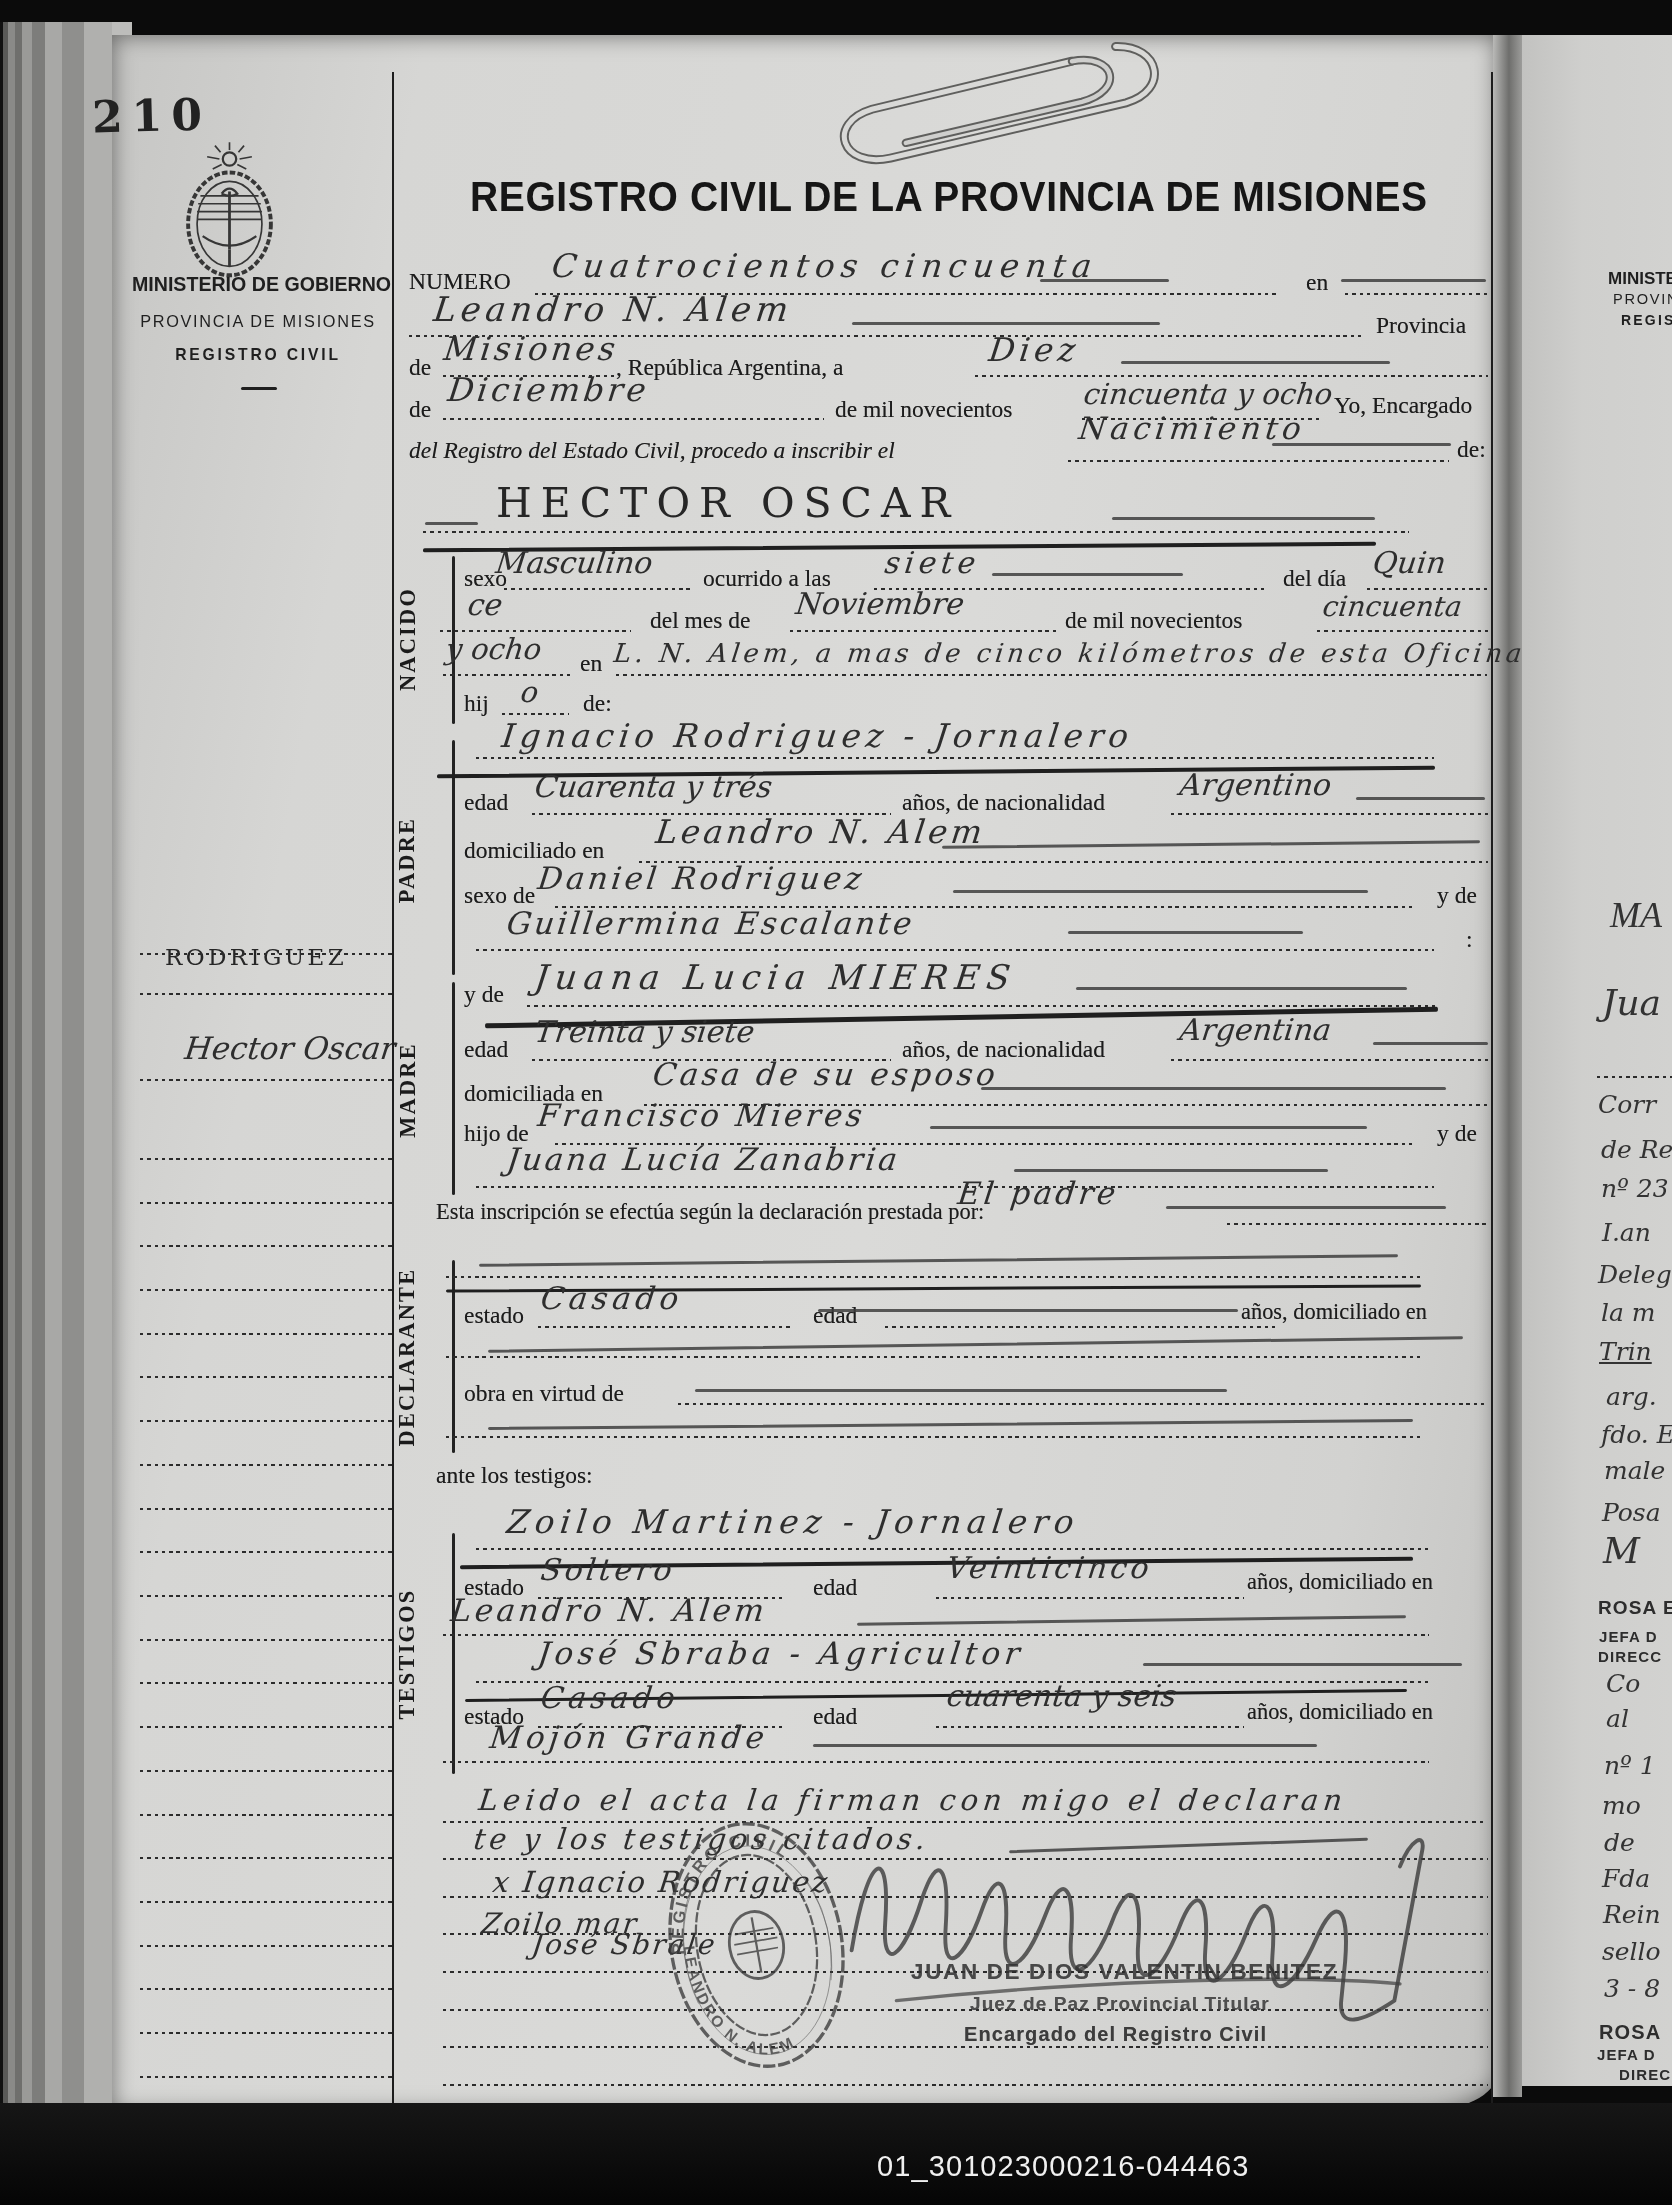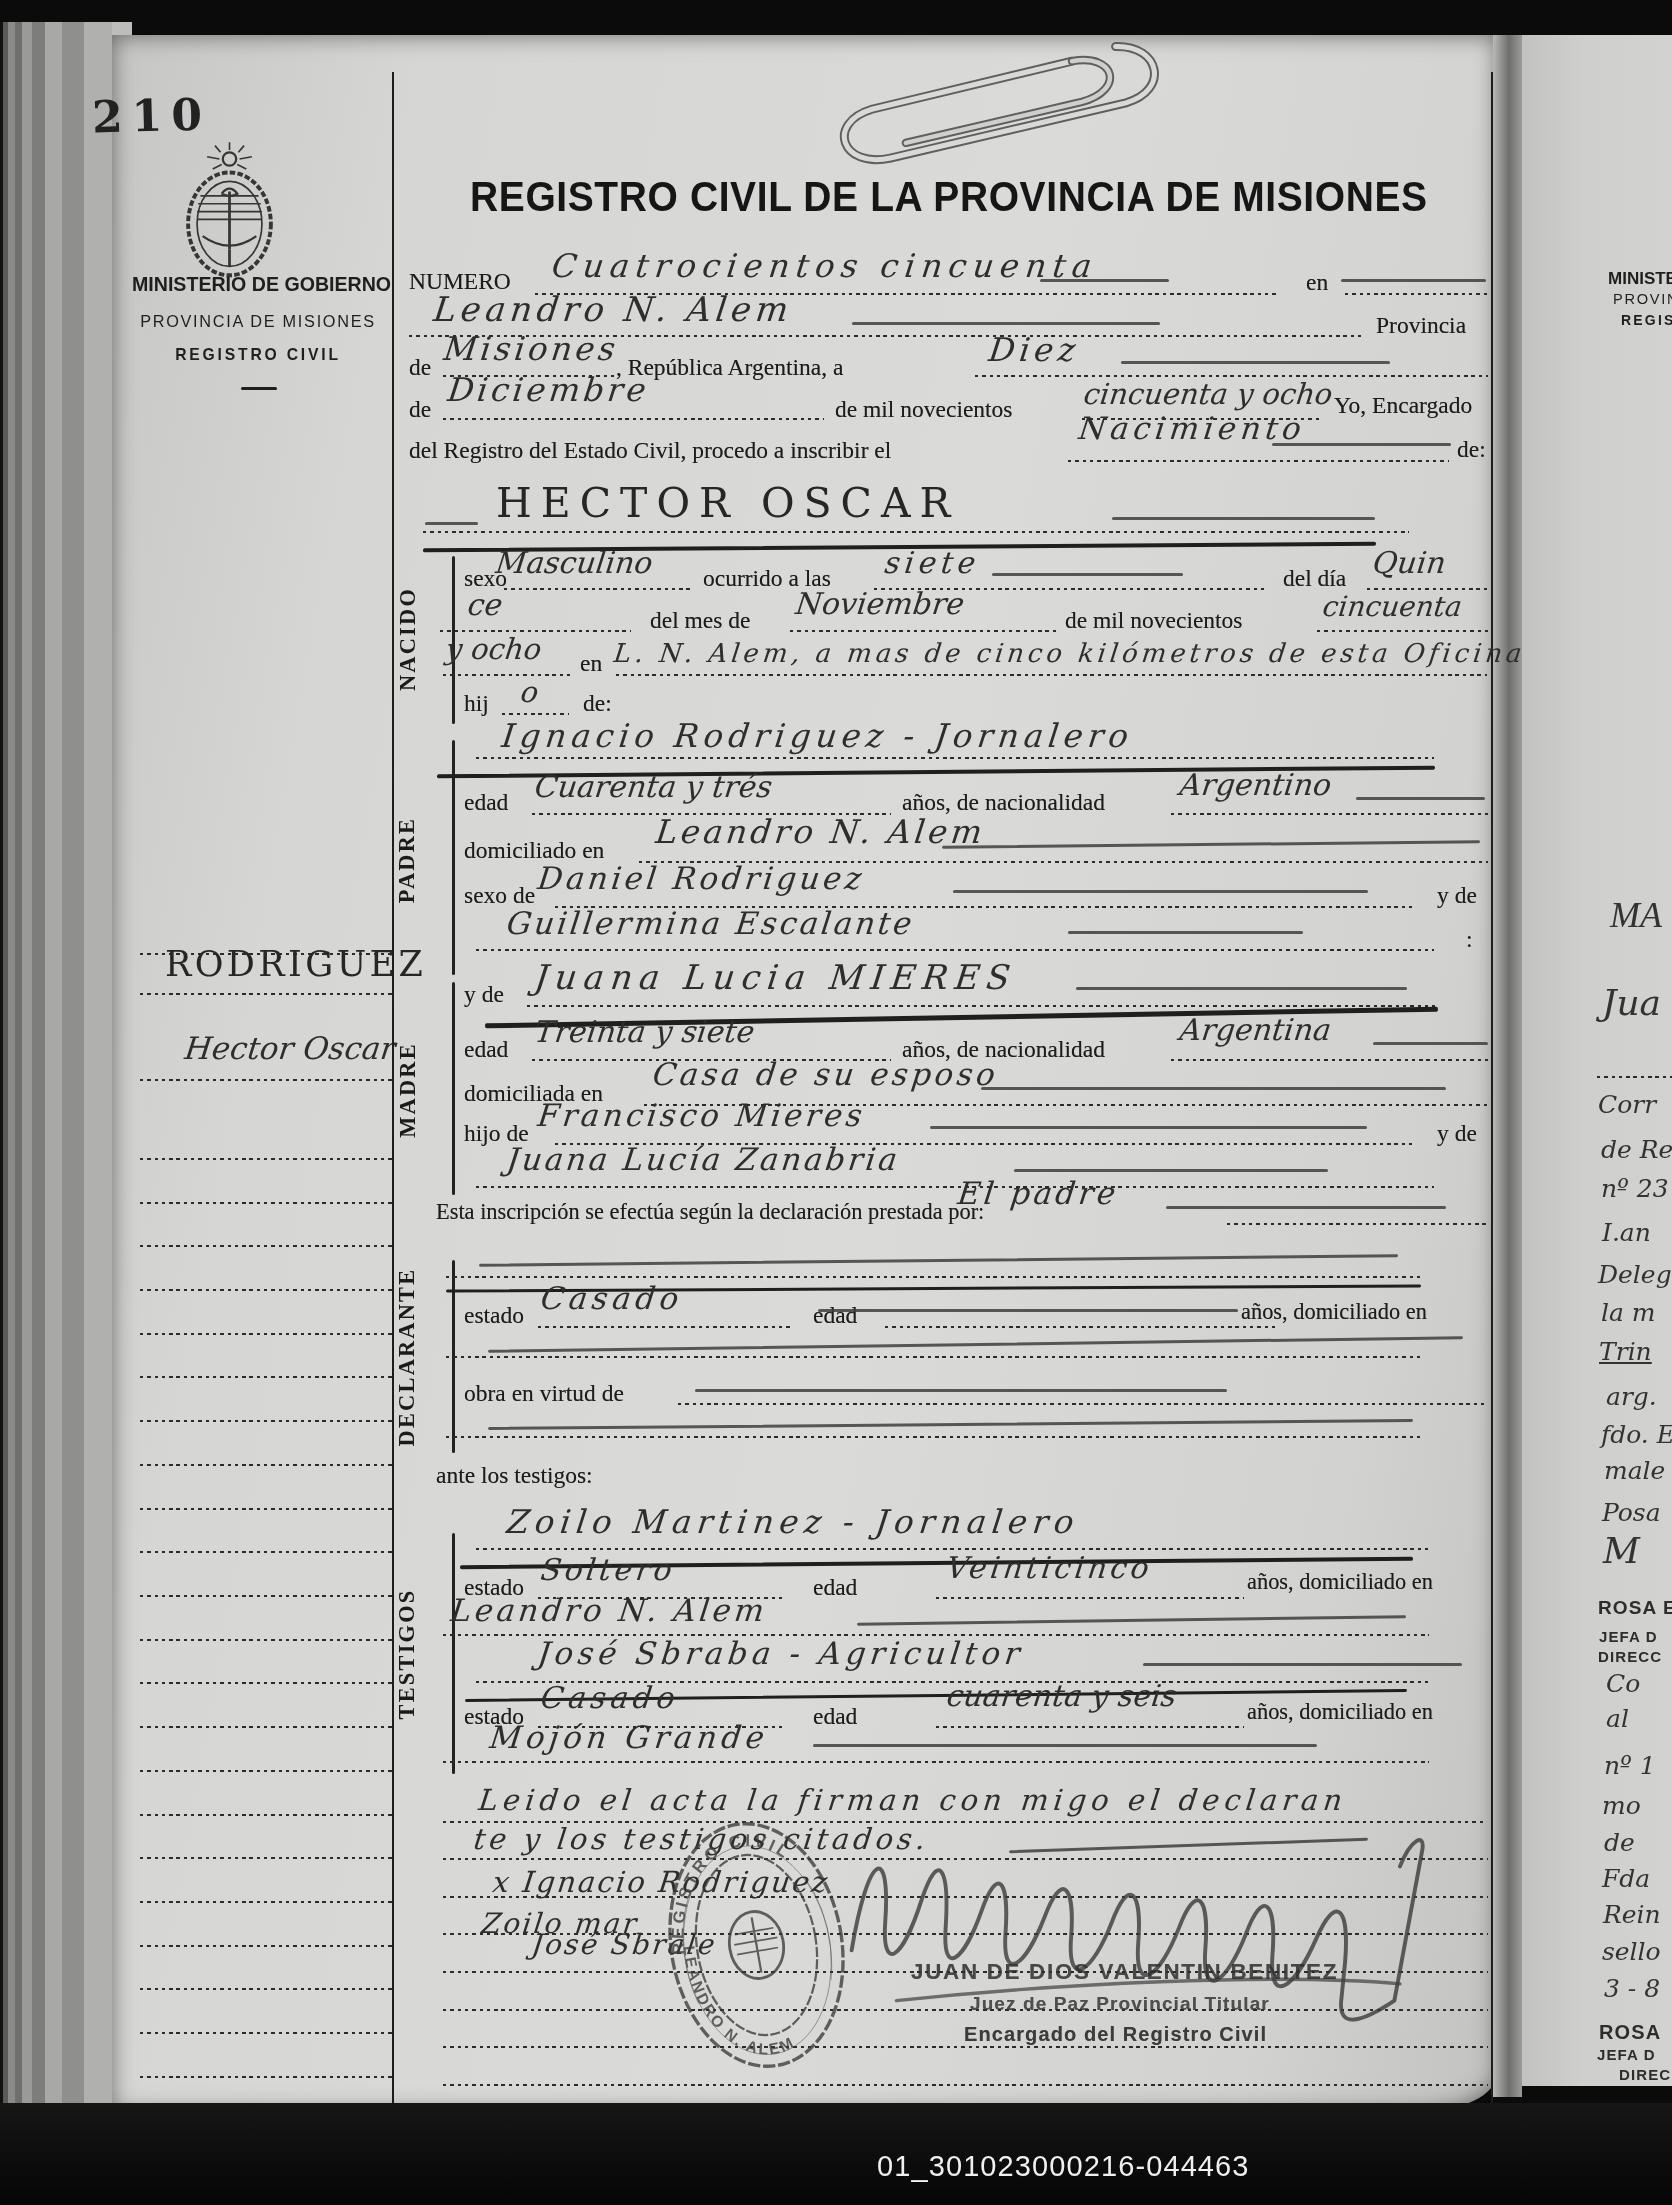--- a/index.html
+++ b/index.html
@@ -81,21 +81,21 @@
       <path d="M 62 172 Q 110 206 158 172" stroke-width="4"></path>
       <line x1="110" y1="196" x2="110" y2="226" stroke-width="5"></line>
     </g>
   </svg>
 
   <div class="lh" style="top:273px;font-size:19.6px;font-weight:bold;">MINISTERIO DE GOBIERNO</div>
   <div class="lh" style="top:312px;font-size:16.3px;letter-spacing:1.7px;">PROVINCIA DE MISIONES</div>
   <div class="lh" style="top:346px;font-size:15.7px;font-weight:bold;letter-spacing:2.8px;">REGISTRO CIVIL</div>
   <div class="bar" style="left:241px;top:387px;width:36px;height:3.4px;"></div>
 
-  <div class="hcaps" style="left:165px;top:944px;font-size:35px;letter-spacing:3.4px;">RODRIGUEZ</div>
+  <div class="hcaps" style="left:165px;top:944px;font-size:23px;letter-spacing:3.4px;">RODRIGUEZ</div>
   <div class="h" style="left:185px;top:1030px;font-size:31px;">Hector Oscar</div>
   <div class="dot" style="left:140px;top:953px;width:252px;"></div>
   <div class="dot" style="left:140px;top:993px;width:252px;"></div>
   <div class="dot" style="left:140px;top:1079px;width:252px;"></div>
   <div style="position:absolute;left:0;top:0;">
       <div class="dot" style="left: 140px; width: 252px; top: 1158px;"></div>
       <div class="dot" style="left: 140px; width: 252px; top: 1202px;"></div>
       <div class="dot" style="left: 140px; width: 252px; top: 1245px;"></div>
       <div class="dot" style="left: 140px; width: 252px; top: 1289px;"></div>
       <div class="dot" style="left: 140px; width: 252px; top: 1333px;"></div>
@@ -145,21 +145,21 @@
   <div class="hdash" style="left:1121px;top:361px;width:269px;"></div>
 
   <span class="p" style="left:409px;top:396px;">de</span>
   <span class="h" style="left:448px;top:371px;font-size:32.5px;letter-spacing:3.4px;">Diciembre</span>
   <div class="dot" style="left:443px;top:418px;width:381px;"></div>
   <span class="p" style="left:835px;top:396px;">de mil novecientos</span>
   <span class="h" style="left:1084px;top:377px;font-size:29px;">cincuenta y ocho</span>
   <div class="dot" style="left:1082px;top:418px;width:241px;"></div>
   <span class="p" style="left:1334px;top:392px;">Yo, Encargado</span>
 
-  <span class="p" style="left:409px;top:437px;">del Registro del Estado Civil, procedo a inscribir el</span>
+  <span class="p" style="left:409px;top:437px;font-style:italic;">del Registro del Estado Civil, procedo a inscribir el</span>
   <span class="h" style="left:1079px;top:410px;font-size:31px;letter-spacing:4.5px;">Nacimiento</span>
   <div class="dot" style="left:1068px;top:460px;width:381px;"></div>
   <div class="hdash" style="left:1272px;top:443px;width:179px;"></div>
   <span class="p" style="left:1457px;top:436px;">de:</span>
 
   <div class="hdash" style="left:425px;top:522px;width:53px;"></div>
   <span class="hcaps" style="left:496px;top:479px;font-size:41px;letter-spacing:9px;">HECTOR OSCAR</span>
   <div class="hdash" style="left:1112px;top:517px;width:263px;"></div>
   <div class="dot" style="left:423px;top:531px;width:986px;"></div>
   <div class="bar" style="left:423px;top:545px;width:953px;height:3.9px;transform:rotate(-0.4deg);"></div>

